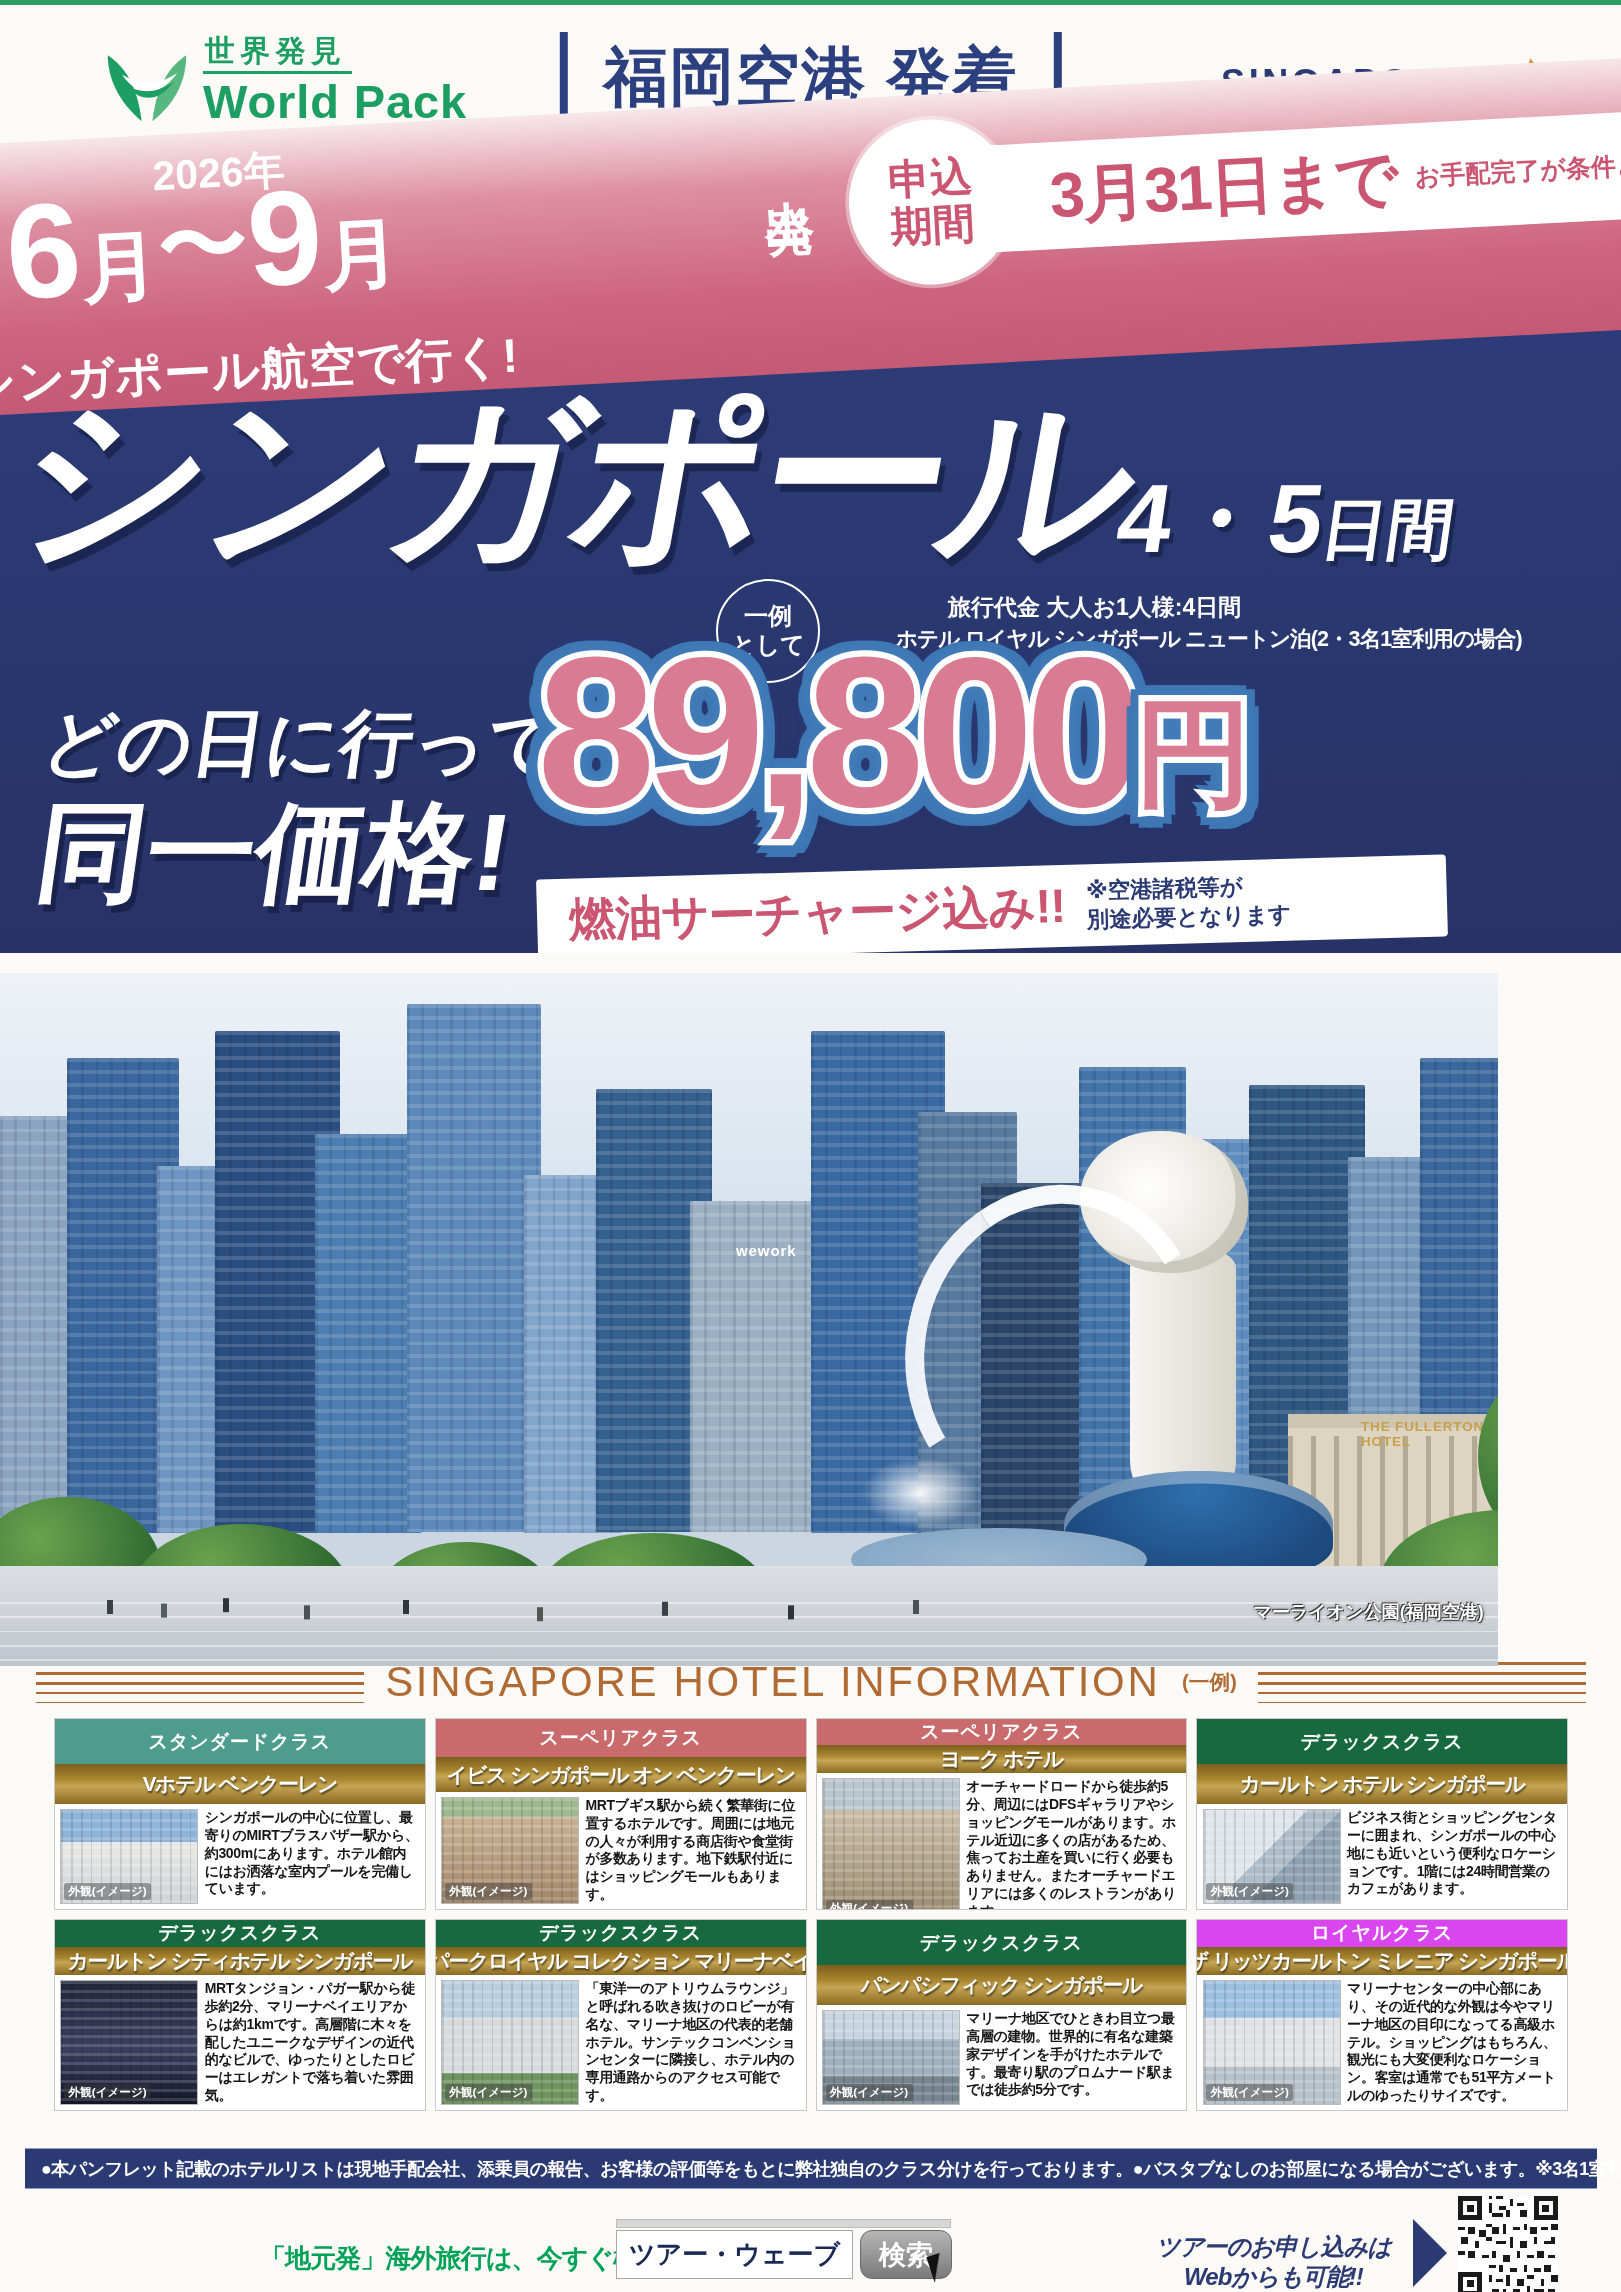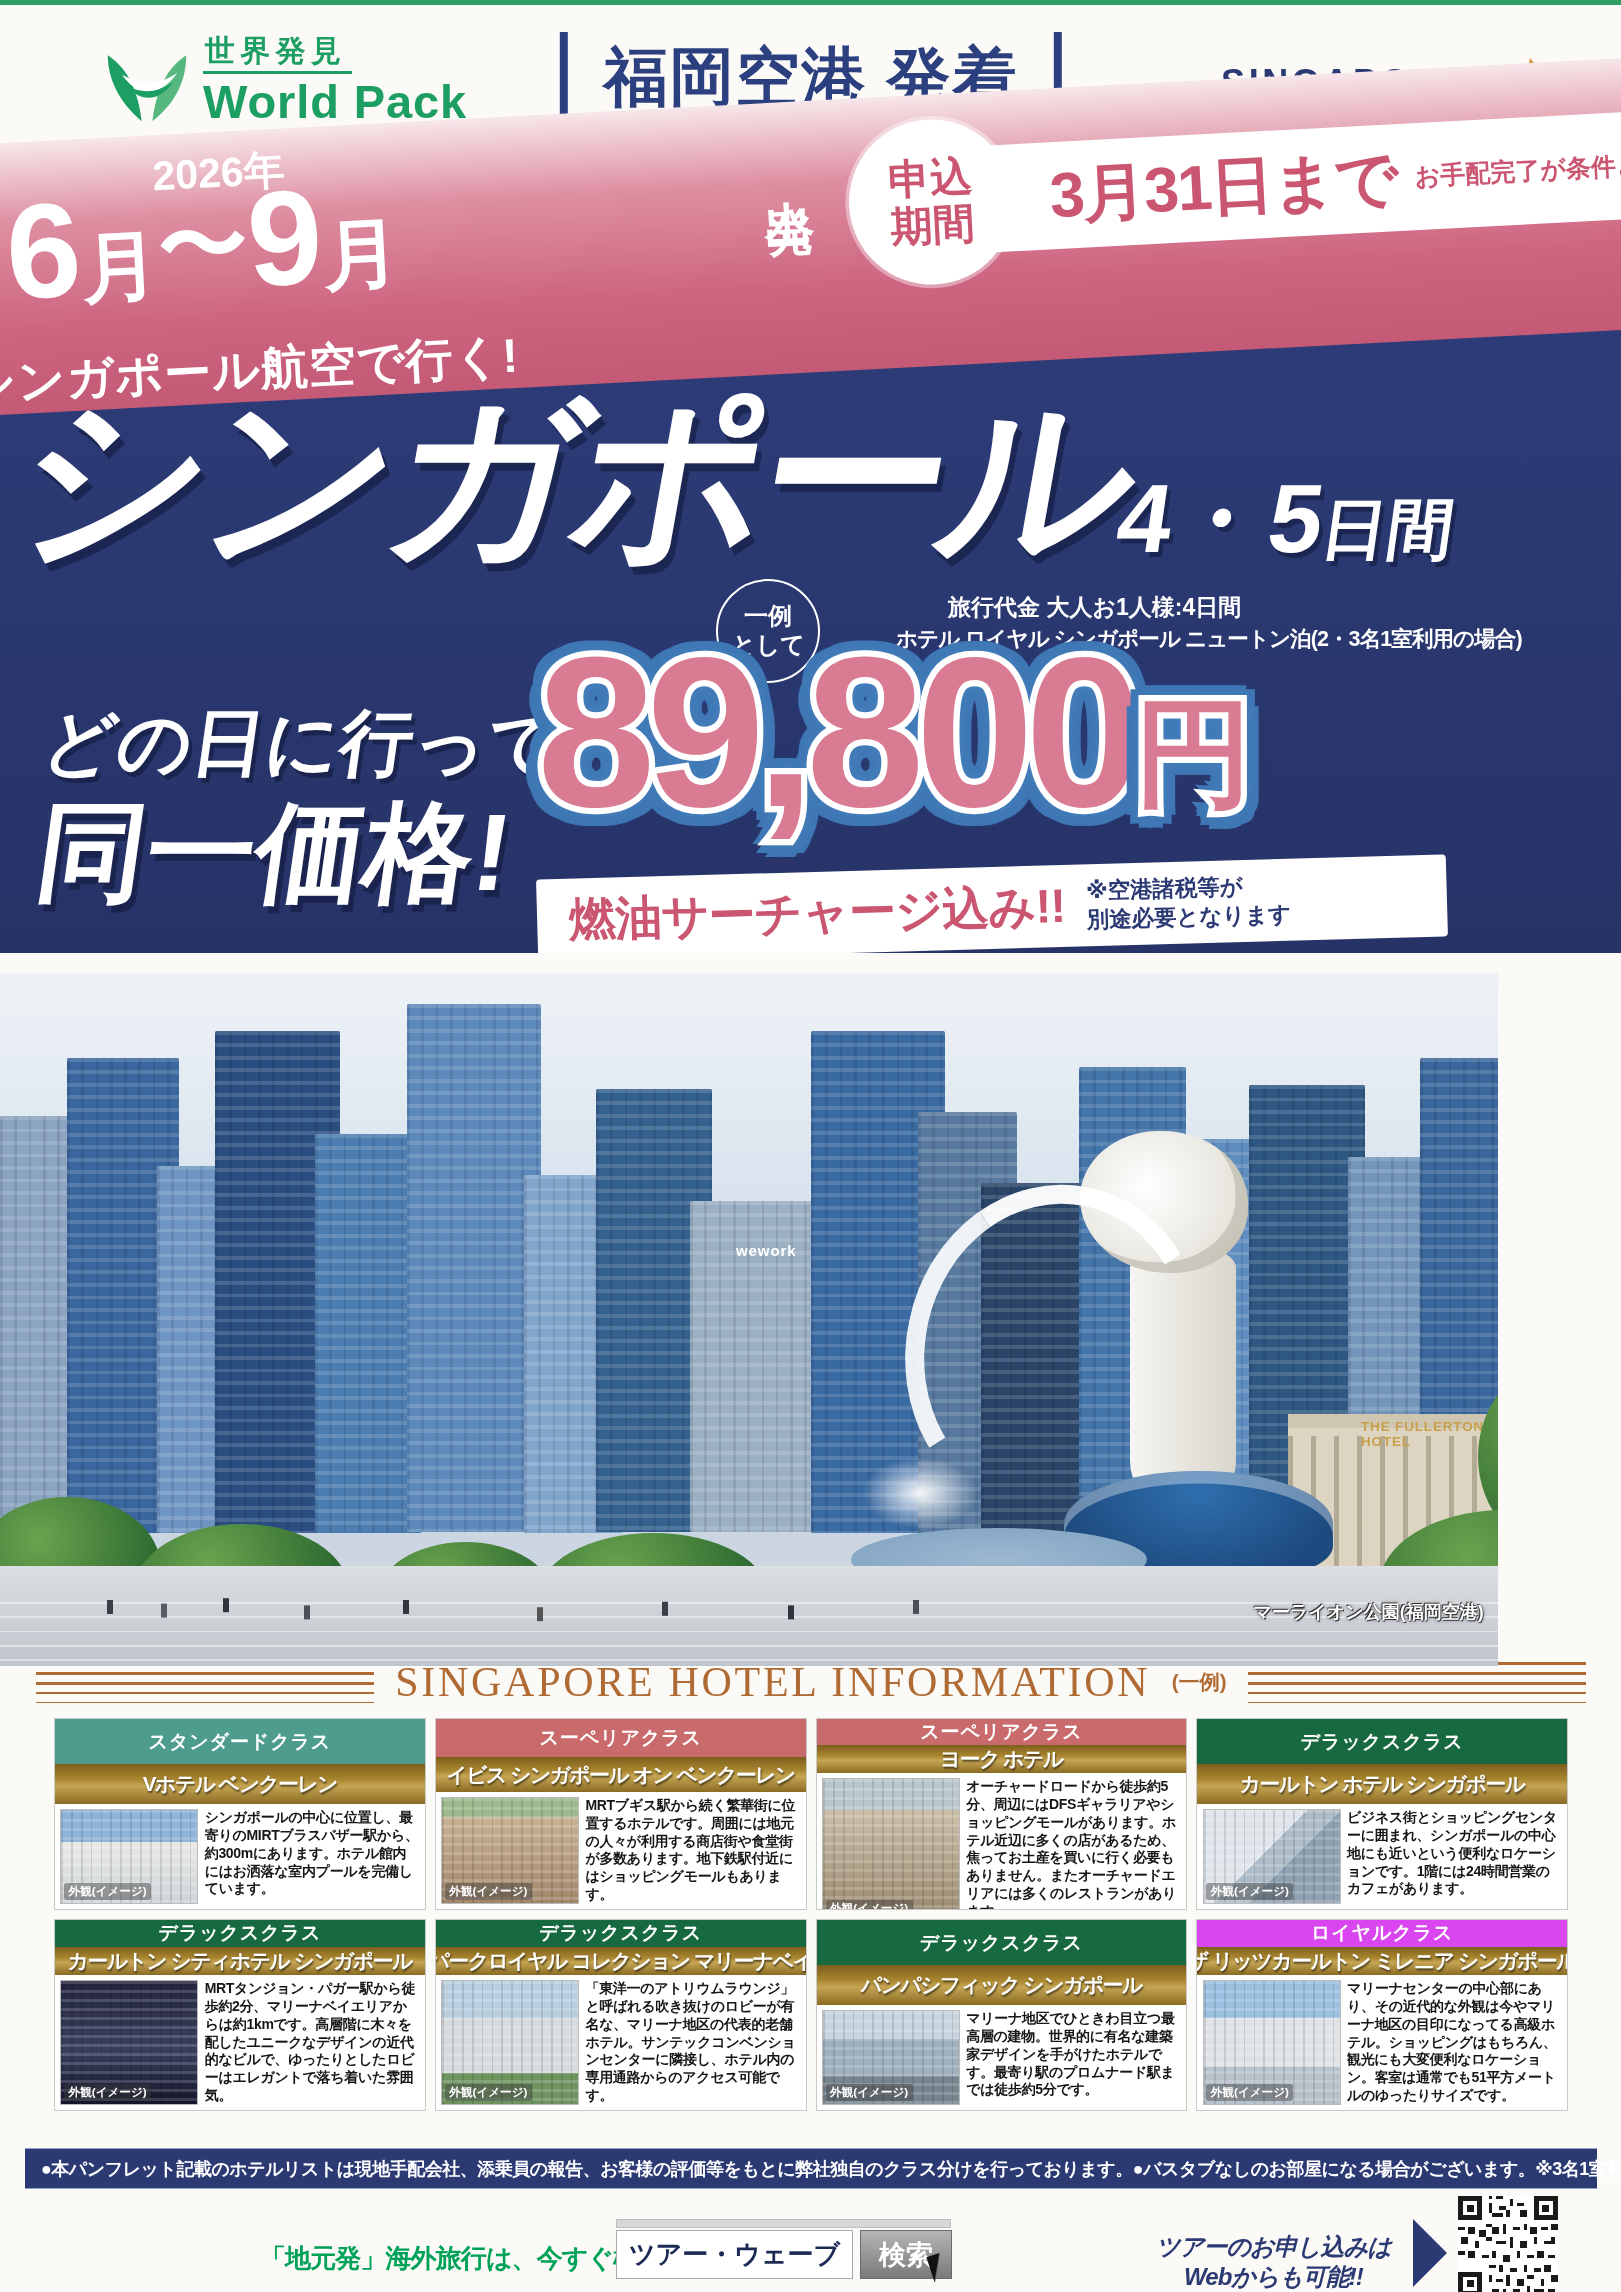--- a/index.html
+++ b/index.html
@@ -114,21 +114,21 @@
          background:radial-gradient(ellipse,rgba(255,255,255,.95),rgba(255,255,255,0) 70%);border-radius:50%;}
   .pool{position:absolute;left:851px;top:555px;width:296px;height:63px;z-index:3;
         background:radial-gradient(ellipse,#9db8d0,#7fa2c2);border-radius:50%;}
   .photo-caption{position:absolute;right:14.3px;top:627px;z-index:7;color:#fff;font-size:18px;font-weight:700;
         text-shadow:0 0 3.6px #333,0.9px 0.9px 0 #333,-0.9px -0.9px 0 #333;}
 
   
   .hi-head{position:absolute;left:36px;right:36px;top:1655px;height:54px;display:flex;align-items:center;gap:21.5px;}
   .hi-lines{flex:1;height:41px;
      background:repeating-linear-gradient(180deg,#b06a33 0 2.7px,rgba(0,0,0,0) 2.7px 9.9px);}
-  .hi-title{font-family:Liberation Serif, serif;color:#b06a33;font-size:42px;
+  .hi-title{font-family:Liberation Sans, sans-serif;color:#b06a33;font-size:42px;
             letter-spacing:2.7px;white-space:nowrap;}
   .hi-suffix{color:#b06a33;font-size:20.6px;font-weight:700;white-space:nowrap;}
 
   
   .cards{position:absolute;left:54px;top:1718px;width:1514px;display:grid;
          grid-template-columns:repeat(4,1fr);gap:9px 9px;}
   .card{background:#fff;border:0.9px solid #c9c9c9;display:flex;flex-direction:column;height:190px;overflow:hidden;}
   .card-class{height:45px;display:flex;align-items:center;justify-content:center;
               color:#fff;font-size:19px;font-weight:700;letter-spacing:0.9px;}
   .card-name{height:40px;display:flex;align-items:center;justify-content:center;white-space:nowrap;
@@ -157,21 +157,21 @@
               border-top:1.8px solid #8fa0c8;border-bottom:1.8px solid #8fa0c8;
               display:flex;align-items:center;padding:0 16px;color:#fff;font-size:18px;
               font-weight:600;letter-spacing:-0.5px;white-space:nowrap;}
 
   
   .f-lead{position:absolute;left:260px;top:2241px;color:#00a257;font-size:26px;font-weight:900;letter-spacing:-0.9px;}
   .search-strip{position:absolute;left:616px;top:2219px;width:333px;height:7.2px;background:#d7d7d7;border:0.9px solid #bdbdbd;}
   .search-box{position:absolute;left:616px;top:2230px;width:235px;height:47px;background:#fff;
               border:1.8px solid #a8a8a8;display:flex;align-items:center;justify-content:center;
               font-size:26px;font-weight:700;color:#1b2a55;}
-  .search-btn{position:absolute;left:860px;top:2230px;width:90px;height:47px;border-radius:0;
+  .search-btn{position:absolute;left:860px;top:2230px;width:90px;height:47px;border-radius:12px;
               background:linear-gradient(180deg,#b5b5b5,#7a7a7a);border:0.9px solid #6a6a6a;
               display:flex;align-items:center;justify-content:center;color:#fff;font-size:27px;font-weight:900;}
   .cursor{position:absolute;left:930px;top:2253px;width:0;height:0;z-index:3;
           border-left:14.3px solid #111;border-right:9px solid transparent;border-bottom:27px solid transparent;
           transform:rotate(-18deg);filter:drop-shadow(0.9px 0.9px 0 #fff);}
   .web-note{position:absolute;left:1139px;top:2232px;width:269px;text-align:center;color:#2c3a74;
             font-size:24px;font-weight:900;font-style:italic;line-height:1.25;letter-spacing:-0.9px;}
   .web-arrow{position:absolute;left:1413px;top:2219px;width:0;height:0;
              border-left:34px solid #2c3a74;border-top:34px solid transparent;border-bottom:34px solid transparent;}
   .qr{position:absolute;left:1458px;top:2196px;width:100px;height:100px;}

